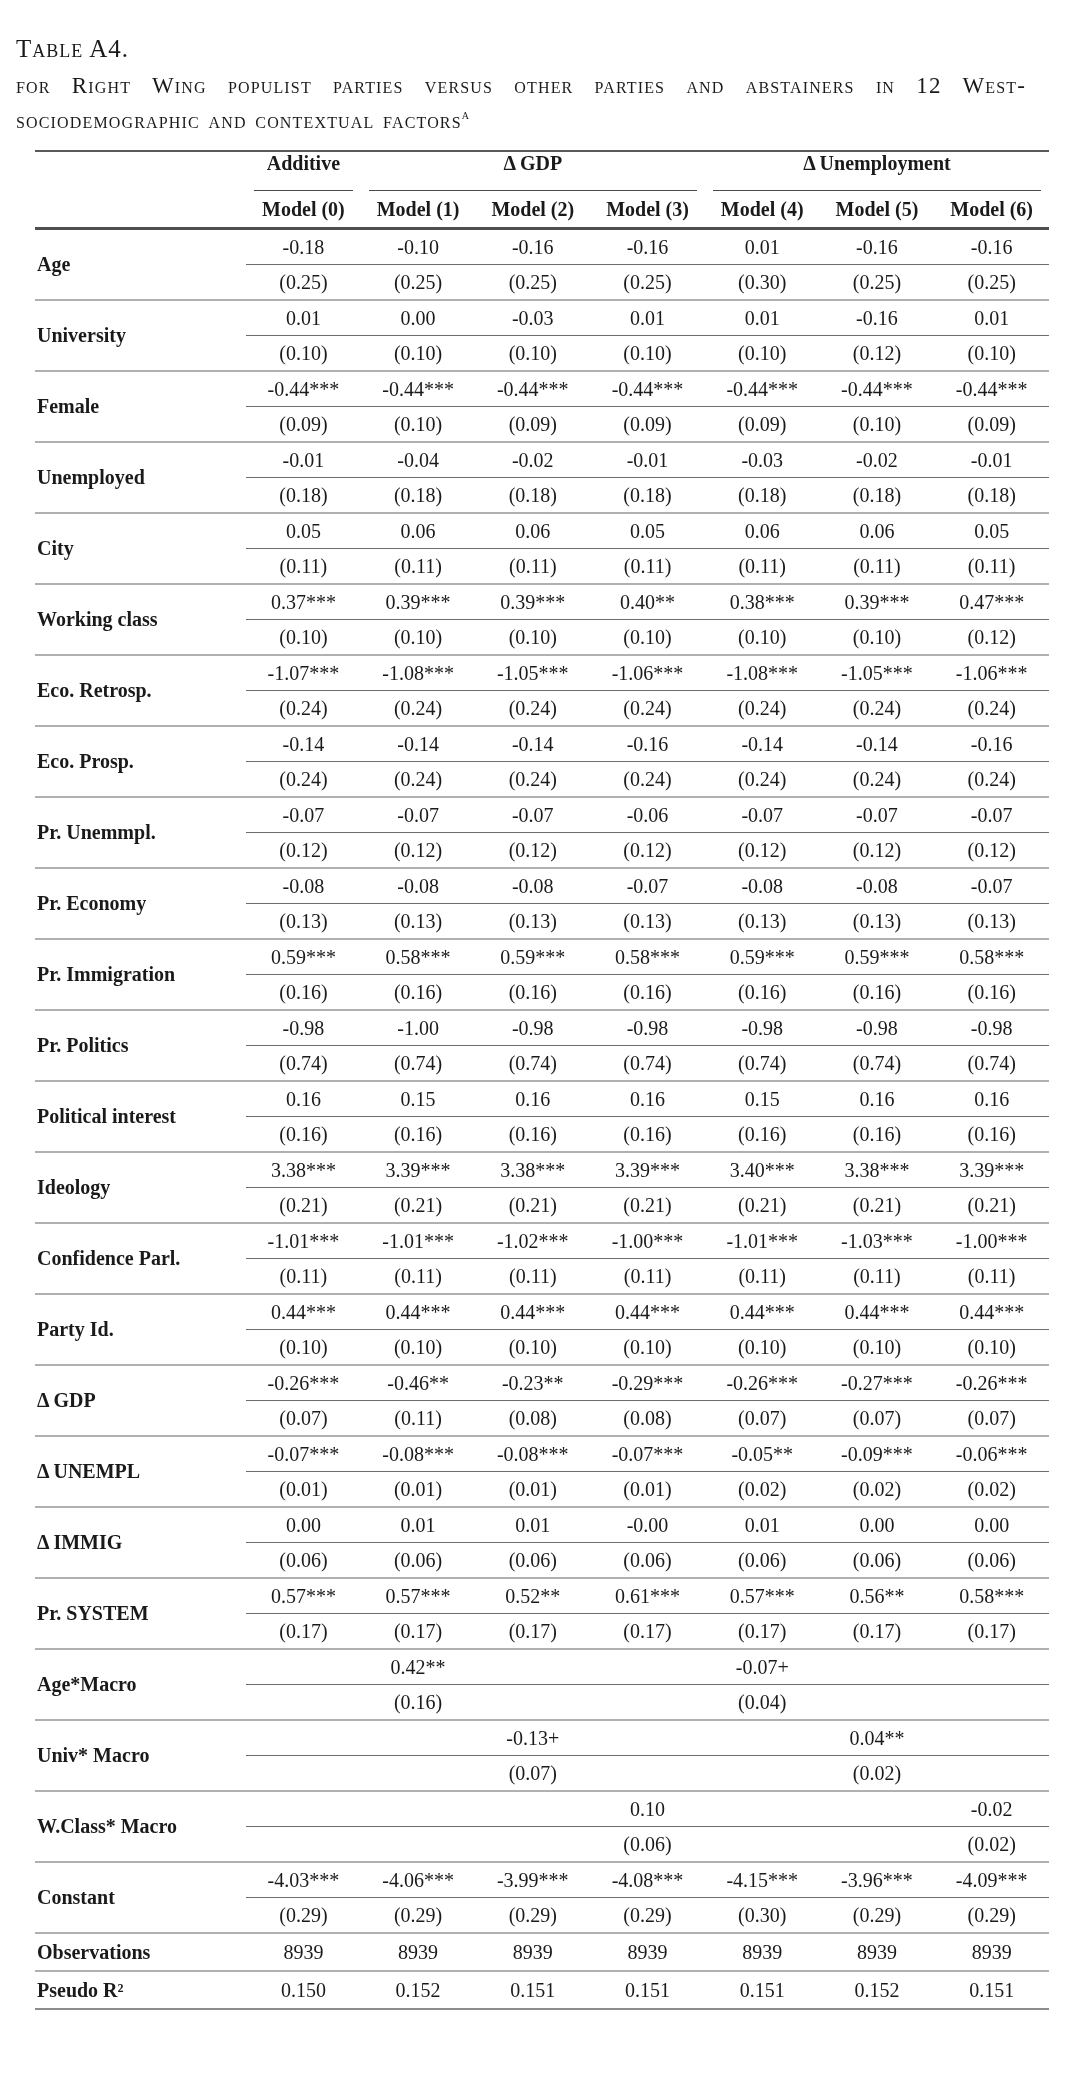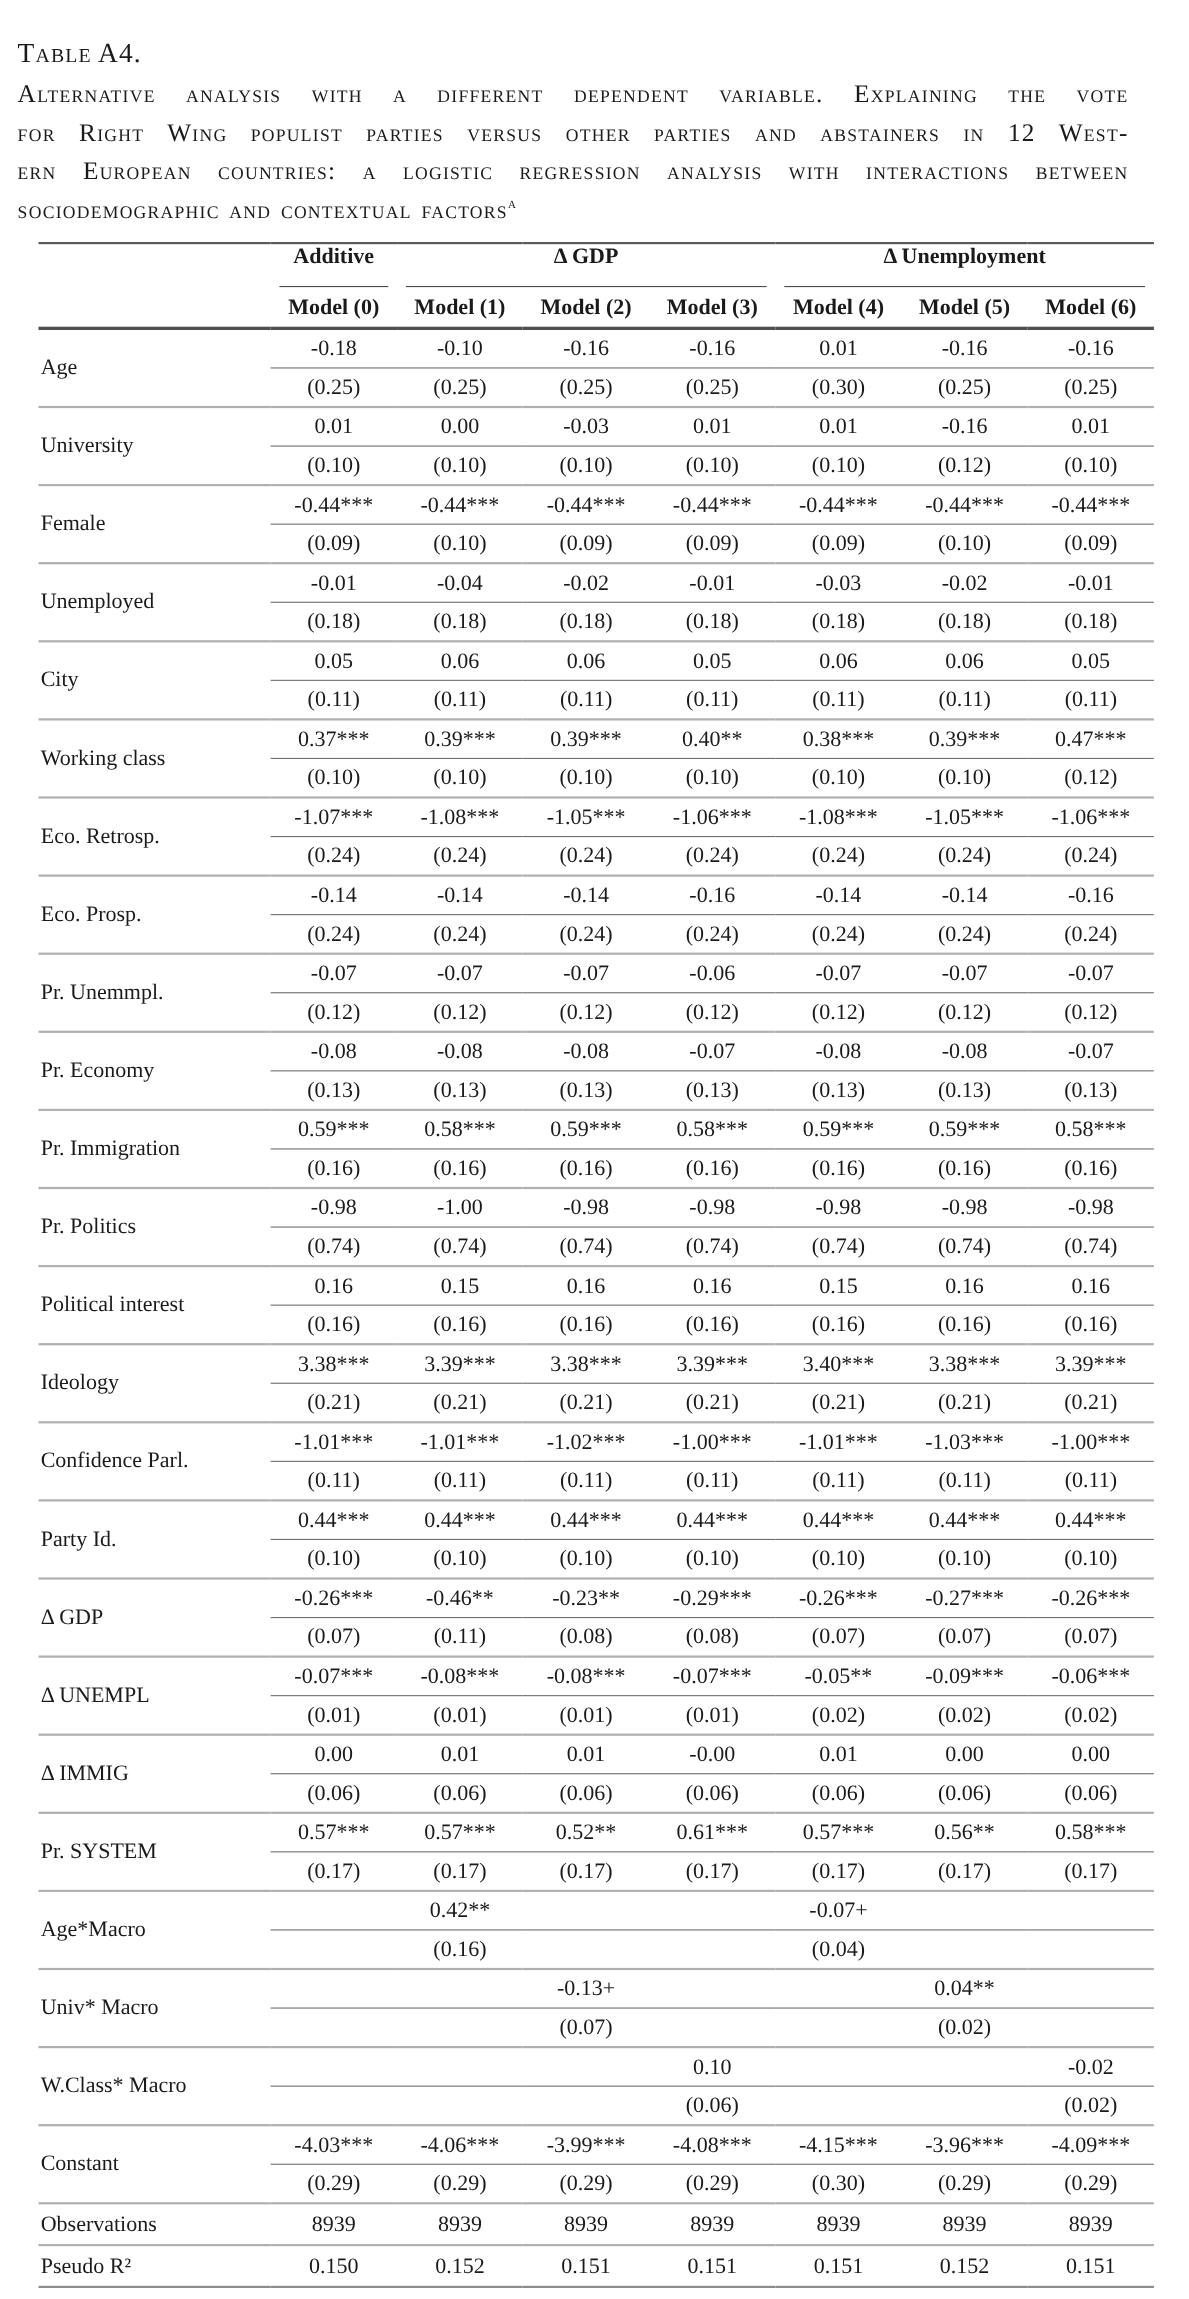--- a/index.html
+++ b/index.html
@@ -30,38 +30,36 @@
     width:1014px;margin:12px 0 0 35px;
     font-size:20px;
   }
   table.reg col.c-label{width:211px;}
   table.reg col.c-data{width:114.7px;}
   th,td{padding:0;font-weight:normal;vertical-align:middle;}
   tr.group-row th, tr.group-row td{border-top:2px solid #5a5a5a;height:36px;vertical-align:bottom;}
   .grp{text-align:center;font-weight:bold;}
   .grp .grp-inner{margin:0 8px;padding-bottom:15px;border-bottom:1.5px solid #4a4a4a;}
   tr.model-row th{height:36px;font-weight:bold;border-bottom:3px solid #4f4f4f;}
-  td.lbl{text-align:left;padding-left:2px;}
+  td.lbl{text-align:left;padding-left:2px;font-weight:bold;}
   td.val{text-align:center;height:34px;line-height:34px;}
   tr.coef td.val{border-bottom:1px solid #6e6e6e;}
   tr.se td.val, td.lbl.block{border-bottom:2px solid #b0b0b0;}
   tr.stat td{height:36px;line-height:36px;border-bottom:2px solid #b0b0b0;}
   tr.stat.last td{border-bottom:2.5px solid #8c8c8c;}
 </style>
 </head>
 <body>
 
 <div class="page">
 
   <div class="head">
     <div class="tbl-number">Table A4.</div>
     <div class="caption">
-      <div class="cap-line">Alternative analysis with a different dependent variable. Explaining the vote</div>
       <div class="cap-line">for Right Wing populist parties versus other parties and abstainers in 12 West-</div>
-      <div class="cap-line">ern European countries: a logistic regression analysis with interactions between</div>
       <div class="cap-line last"><span>sociodemographic and contextual factors</span><sup>a</sup></div>
     </div>
   </div>
 
   <table class="reg">
     <colgroup>
       <col class="c-label">
       <col class="c-data">
         <col class="c-data">
         <col class="c-data">

